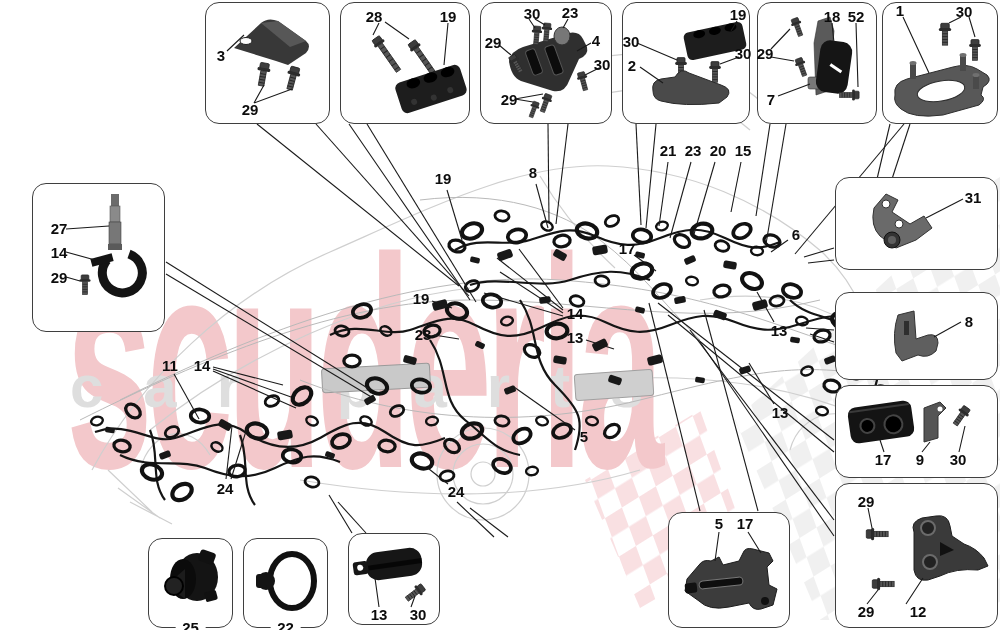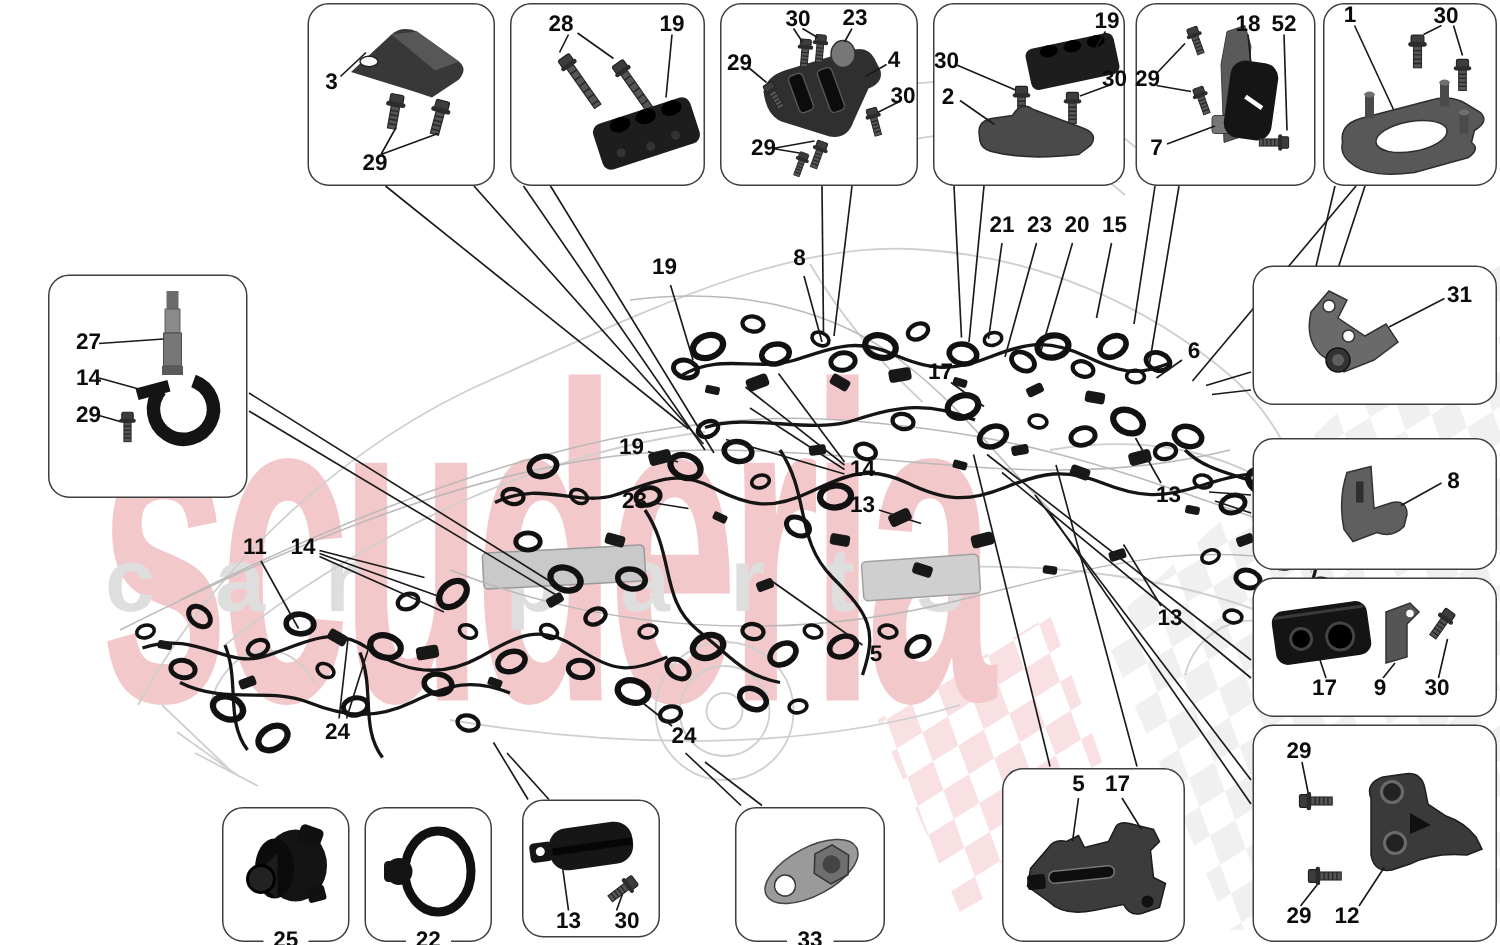--- a/index.html
+++ b/index.html
@@ -479,21 +479,21 @@
       <use href="#bolt" transform="translate(36 50) rotate(-90) scale(.95)"></use>
       <use href="#bolt" transform="translate(42 100) rotate(-90) scale(.95)"></use>
       <path d="M78,48 Q74,38 86,34 L100,32 Q112,30 114,42 L116,52 L128,60 Q140,64 148,74 L152,82 L142,86 Q120,84 104,92 L92,96 Q80,98 78,86 Z" fill="#3a3a3a" stroke="#1e1e1e"></path>
       <circle cx="92" cy="44" r="7" fill="#222" stroke="#6b6b6b" stroke-width="2"></circle>
       <circle cx="94" cy="78" r="7" fill="#222" stroke="#6b6b6b" stroke-width="2"></circle>
       <path d="M104,58 L118,66 L104,72 Z" fill="#111"></path>
       <path class="lead" d="M32,24 L36,44 M31,120 L42,106 M70,120 L87,94"></path>
     </svg>
     <span class="num" style="left:30px;top:17px">29</span>
     <span class="num" style="left:30px;top:127px">29</span>
-    <span class="num" style="left:62px;top:127px">12</span>
+    <span class="num" style="left:82px;top:127px">12</span>
   </div>
 
 
   <div class="inset" style="left:148px;top:538px;width:85px;height:90px">
     <svg width="85" height="88" viewBox="0 0 85 88">
       <ellipse cx="48" cy="38" rx="21" ry="24" fill="#141414"></ellipse>
       <rect x="50" y="12" width="16" height="12" rx="3" fill="#111" transform="rotate(20 58 18)"></rect>
       <ellipse cx="34" cy="40" rx="13" ry="20" fill="#0b0b0b"></ellipse>
       <path d="M18,46 L36,30 L36,60 Z" fill="#1c1c1c"></path>
       <circle cx="25" cy="47" r="9" fill="#222" stroke="#000" stroke-width="2"></circle>
@@ -519,33 +519,20 @@
         <rect x="-41" y="-7" width="15" height="13" rx="3" fill="#161616"></rect>
         <circle cx="-34" cy="-1" r="3" fill="#fff"></circle>
       </g>
       <use href="#bolt" transform="translate(70 56) rotate(53) scale(.9)"></use>
       <path class="lead" d="M30,73 L26,44 M62,73 L66,62"></path>
     </svg>
     <span class="num" style="left:30px;top:80px">13</span>
     <span class="num" style="left:69px;top:80px">30</span>
   </div>
 
-  <div class="inset" style="left:490px;top:538px;width:100px;height:90px">
-    <svg width="100" height="88" viewBox="0 0 100 88">
-      <g transform="translate(50 42) rotate(-28)">
-        <ellipse cx="0" cy="0" rx="34" ry="16" fill="#9a9a9a" stroke="#444"></ellipse>
-        <circle cx="-20" cy="0" r="7" fill="#fff" stroke="#333"></circle>
-        <g transform="translate(14 2)">
-          <path d="M13,0 L6.5,11.3 L-6.5,11.3 L-13,0 L-6.5,-11.3 L6.5,-11.3 Z" fill="#6f6f6f" stroke="#333"></path>
-          <circle r="6" fill="#444"></circle>
-        </g>
-      </g>
-    </svg>
-    <span class="num onborder" style="left:50%;top:100%">33</span>
-  </div>
 
   <div class="inset" style="left:668px;top:512px;width:122px;height:116px">
     <svg width="122" height="114" viewBox="0 0 122 114">
       <path d="M18,66 L30,52 Q34,46 42,48 L50,44 L54,52 L70,48 L74,40 Q76,34 84,36 L100,40 L104,48 L98,54 L100,72 L108,76 L104,92 L92,96 Q84,98 80,90 L60,94 Q40,98 30,88 L16,78 Z" fill="#3c3c3c" stroke="#1c1c1c"></path>
       <rect x="30" y="66" width="44" height="8" rx="4" fill="#0e0e0e" stroke="#777" transform="rotate(-6 52 70)"></rect>
       <rect x="16" y="70" width="12" height="10" rx="2" fill="#111" transform="rotate(-6 22 75)"></rect>
       <circle cx="96" cy="88" r="4" fill="#111"></circle>
       <path class="lead" d="M50,19 L46,48 M79,19 L92,40"></path>
     </svg>
     <span class="num" style="left:50px;top:10px">5</span>

